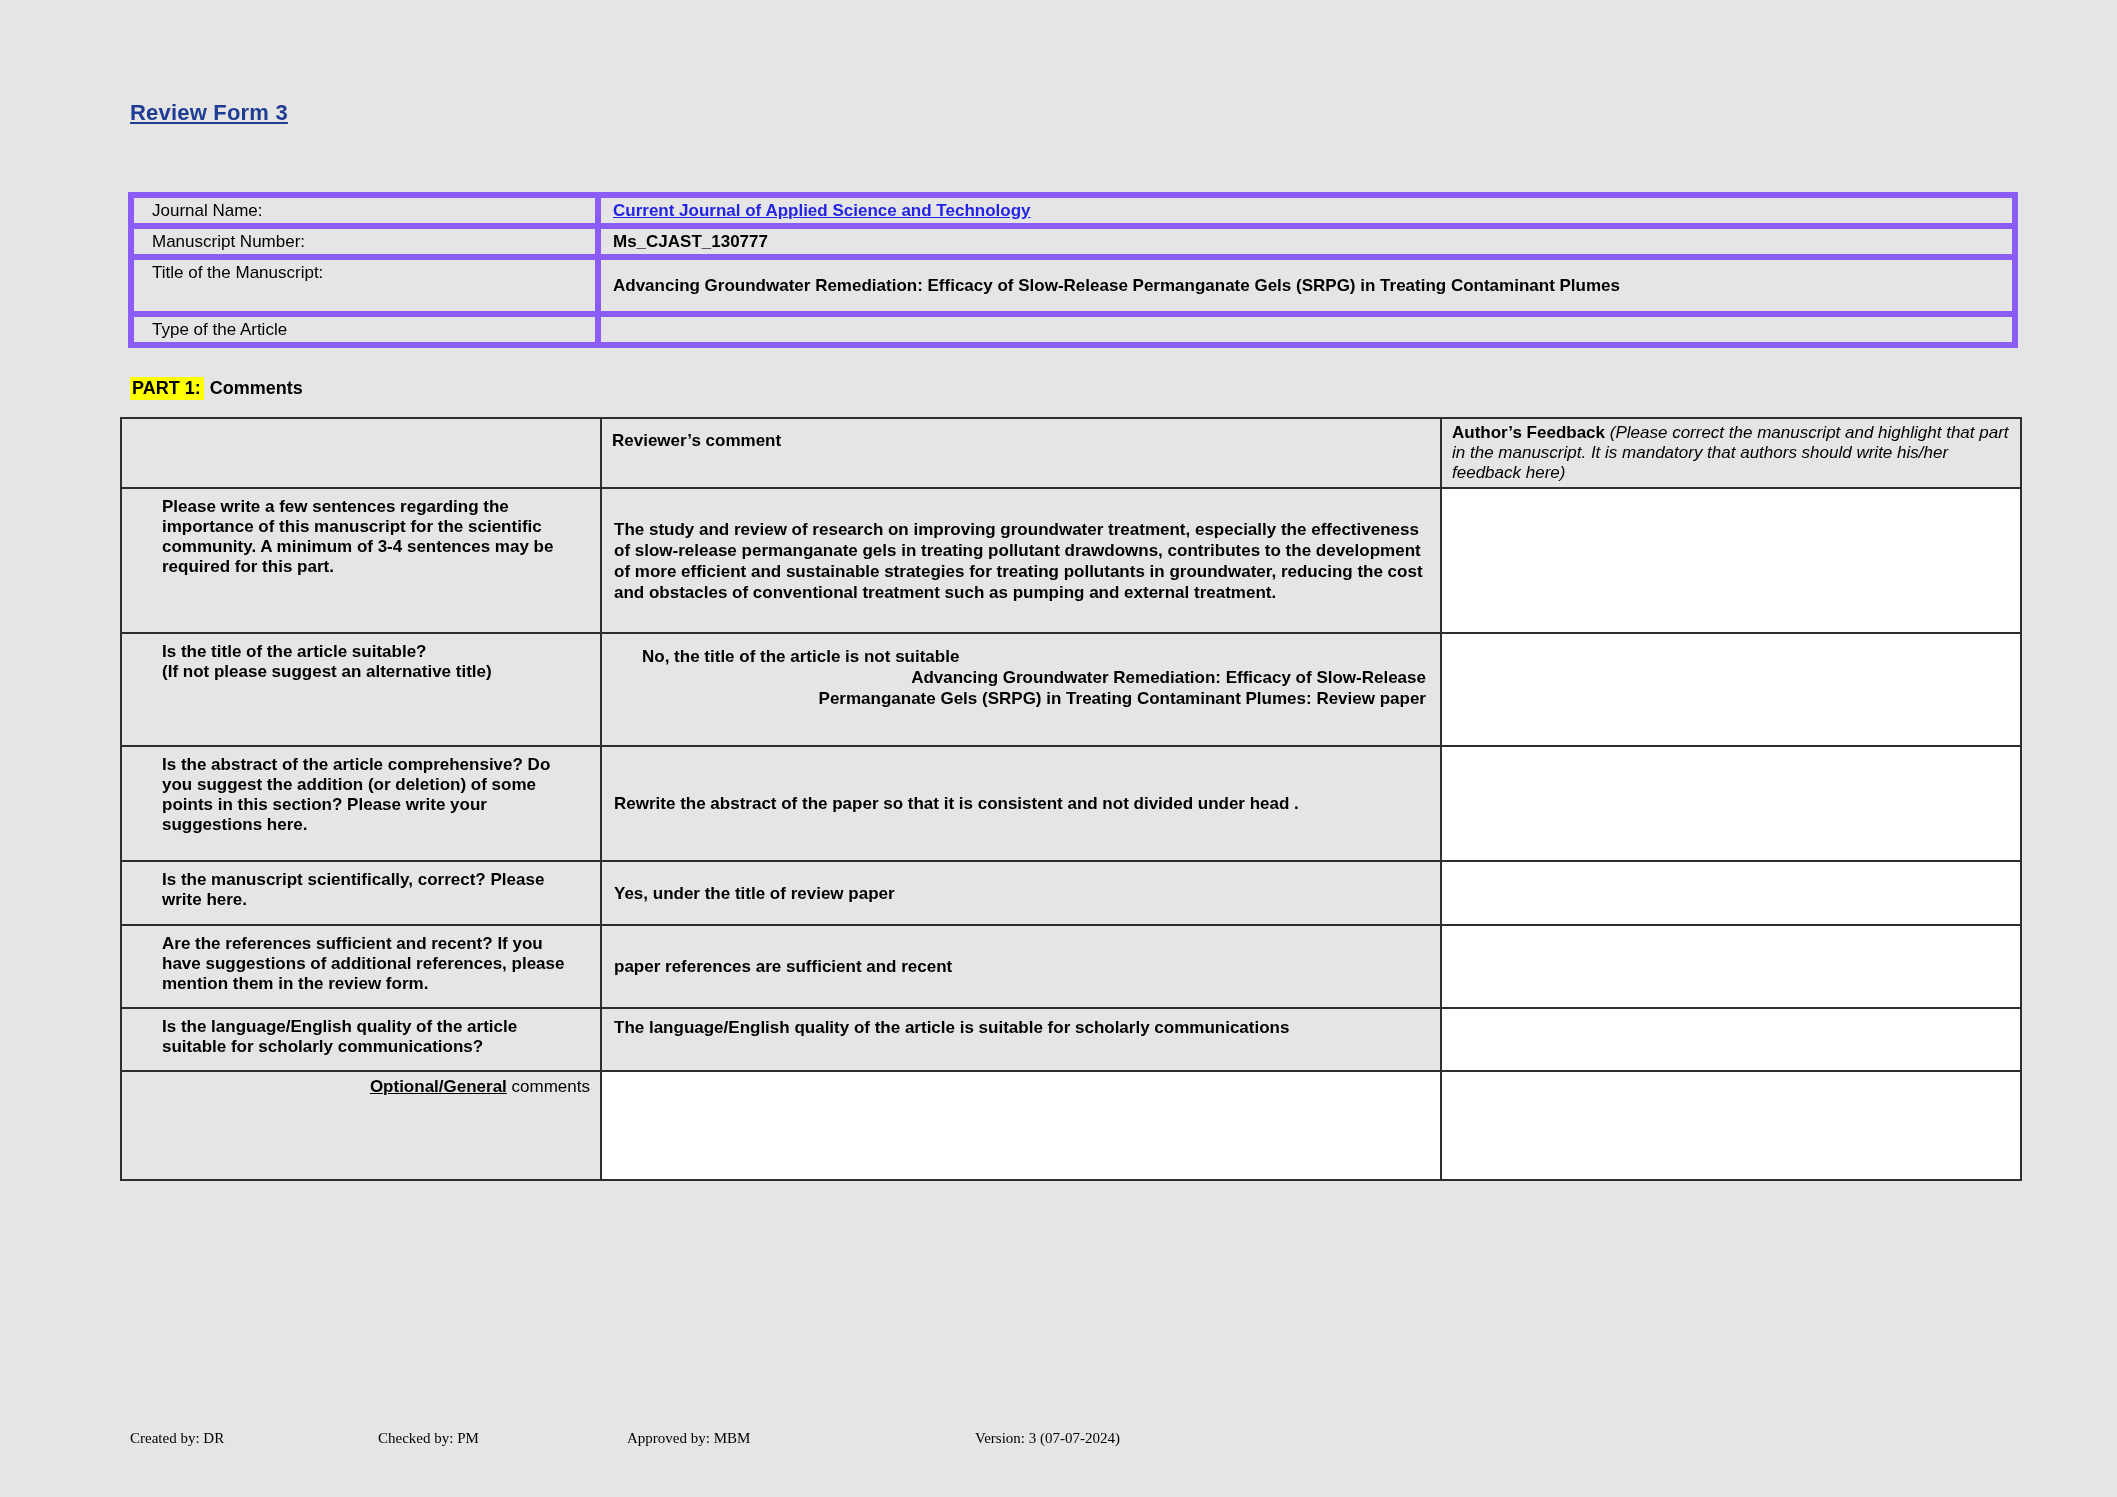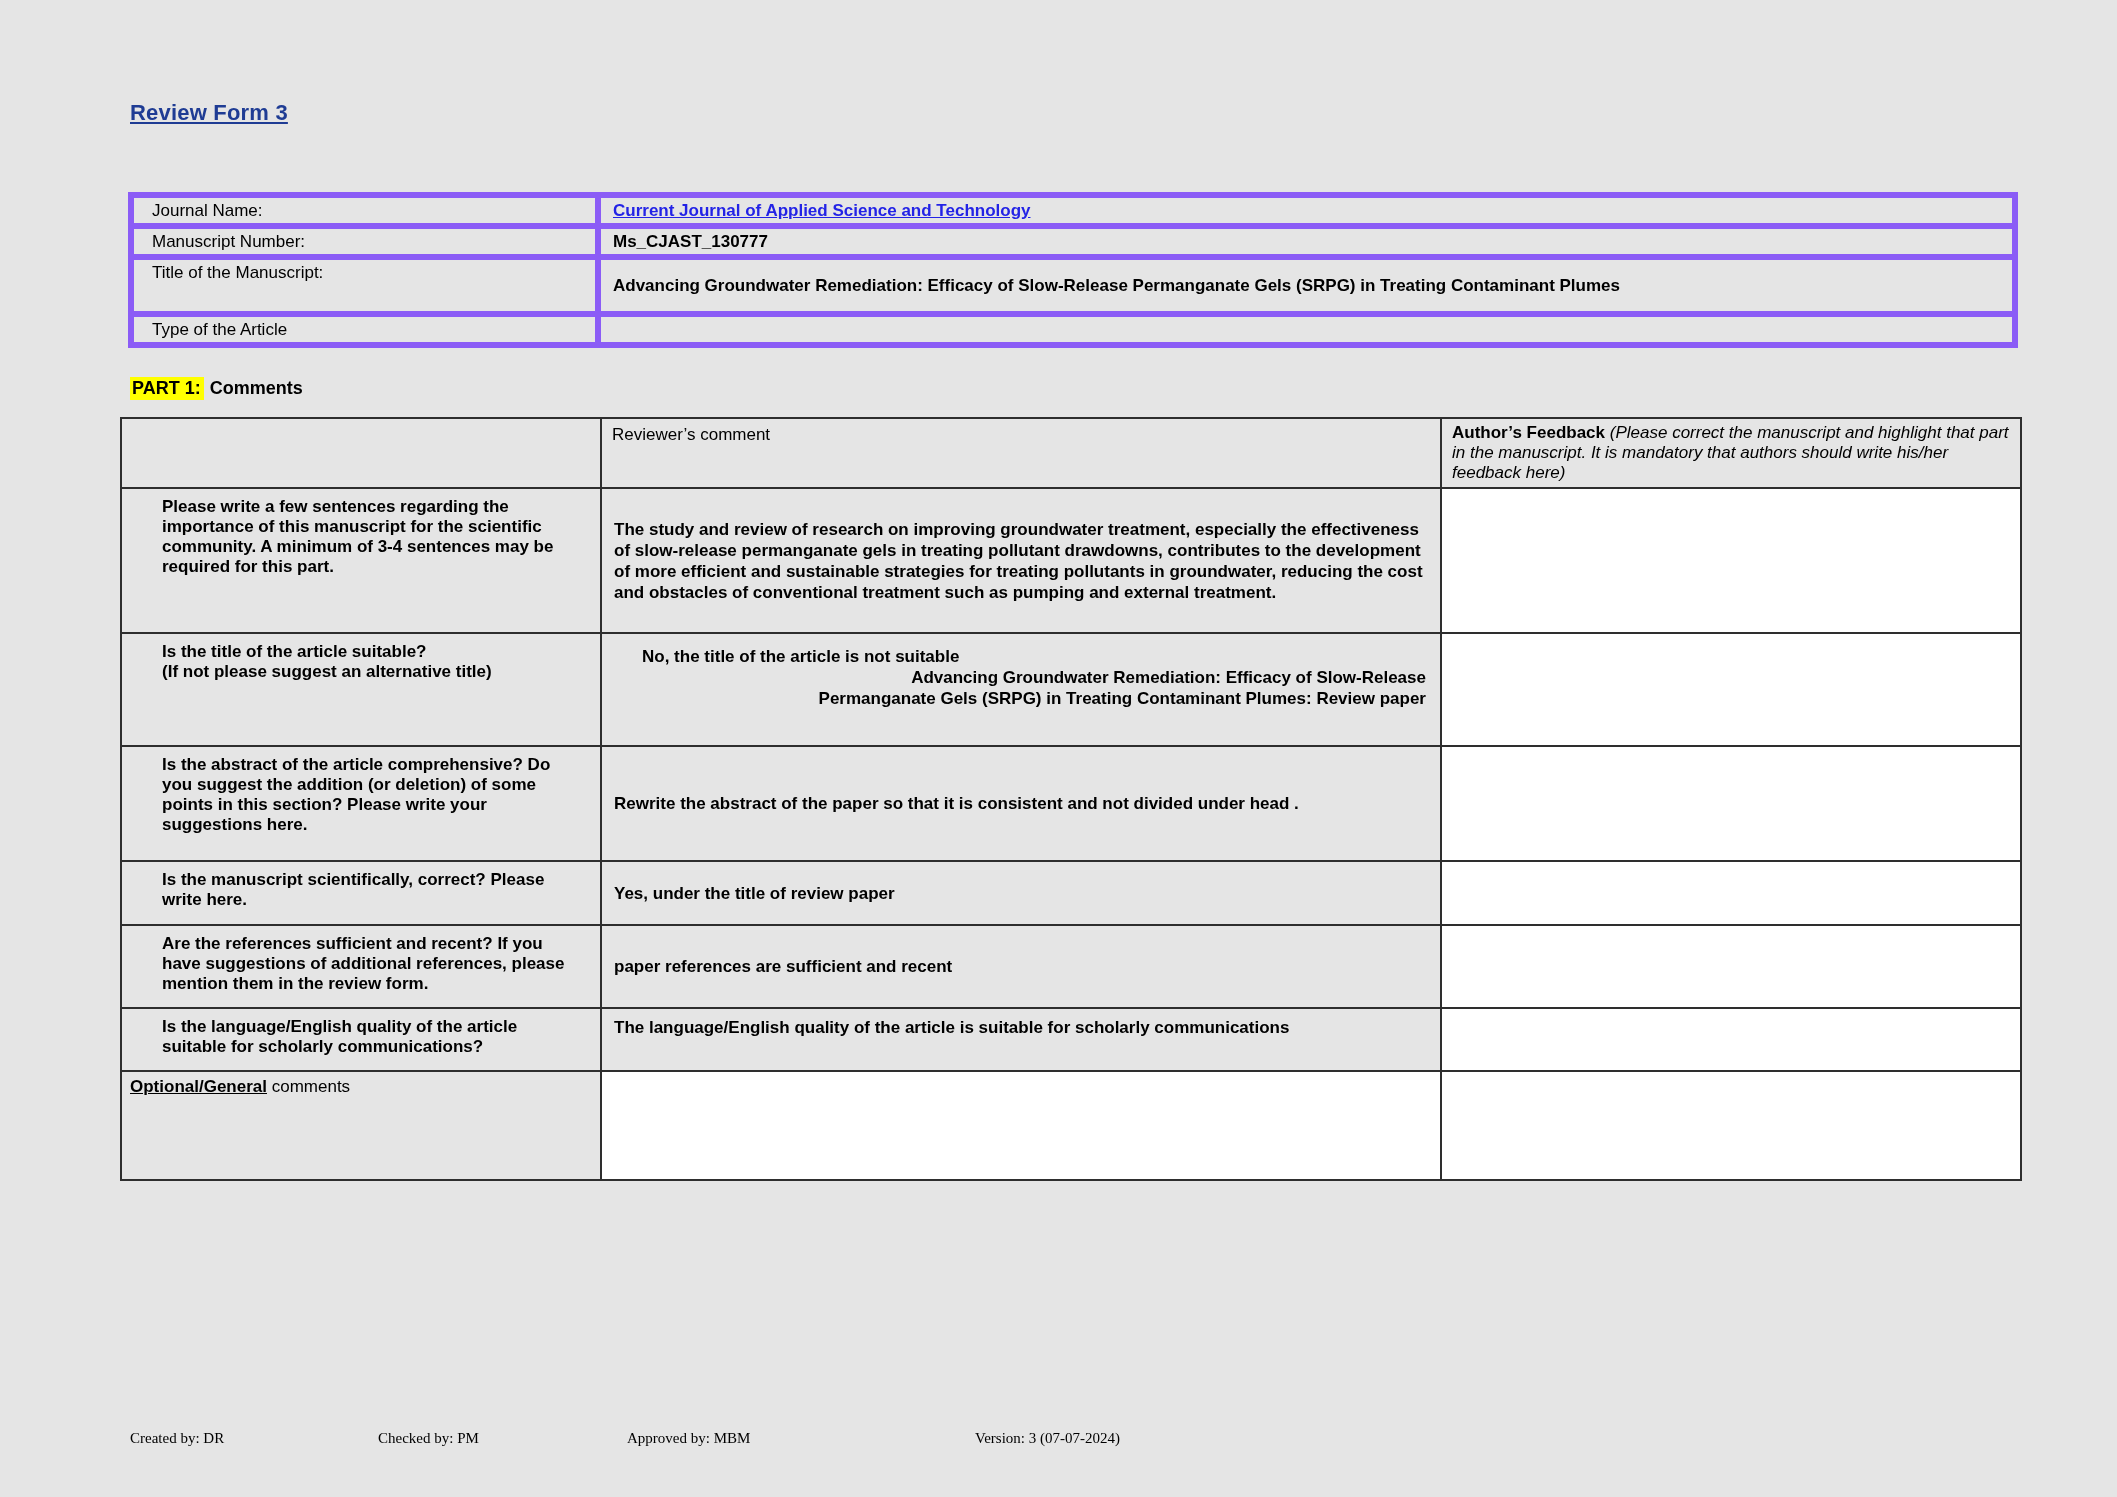--- a/index.html
+++ b/index.html
@@ -26,27 +26,27 @@
   .hl{background:#ffff00;padding:1px 3px 2px 2px;}
   .part-rest{margin-left:6px;}
 
   
   .t2{position:absolute;left:120px;top:417px;width:1900px;}
   .t2 td{border:2px solid #2e2e2e;font-size:17px;vertical-align:top;}
   .t2 td.q{font-weight:700;line-height:20px;padding:8px 16px 4px 40px;}
   .t2 td.c{font-weight:700;line-height:21px;padding:6px 16px 6px 12px;vertical-align:middle;}
   .t2 td.c2{font-weight:700;line-height:21px;padding:12px 14px 6px 12px;vertical-align:top;border-radius:11px;}
   .t2 td.fb{background:#ffffff;}
-  .t2 td.hdr2{font-weight:400;padding:6px 10px;line-height:20px;}
+  .t2 td.hdr2{font-weight:700;padding:12px 10px;line-height:20px;}
   .t2 td.hdr3{padding:4px 10px;line-height:20px;}
   .t2 .hdr-b{font-weight:700;}
   .t2 .hdr-i{font-style:italic;}
   .c2-line1{padding-left:28px;}
   .c2-center{text-align:right;}
-  .t2 td.opt{padding:5px 10px 4px 8px;}
+  .t2 td.opt{padding:5px 10px 4px 8px;text-align:right;}
   .opt-strong{font-weight:700;text-decoration:underline;}
   .opt-rest{font-weight:400;}
 
   
   .footer-item{position:absolute;top:1430px;font-family:"Liberation Serif",serif;
                font-size:15px;color:#000;white-space:nowrap;}
   .f0{left:130px;} .f1{left:378px;} .f2{left:627px;} .f3{left:975px;}
 </style>
 </head>
 <body>

